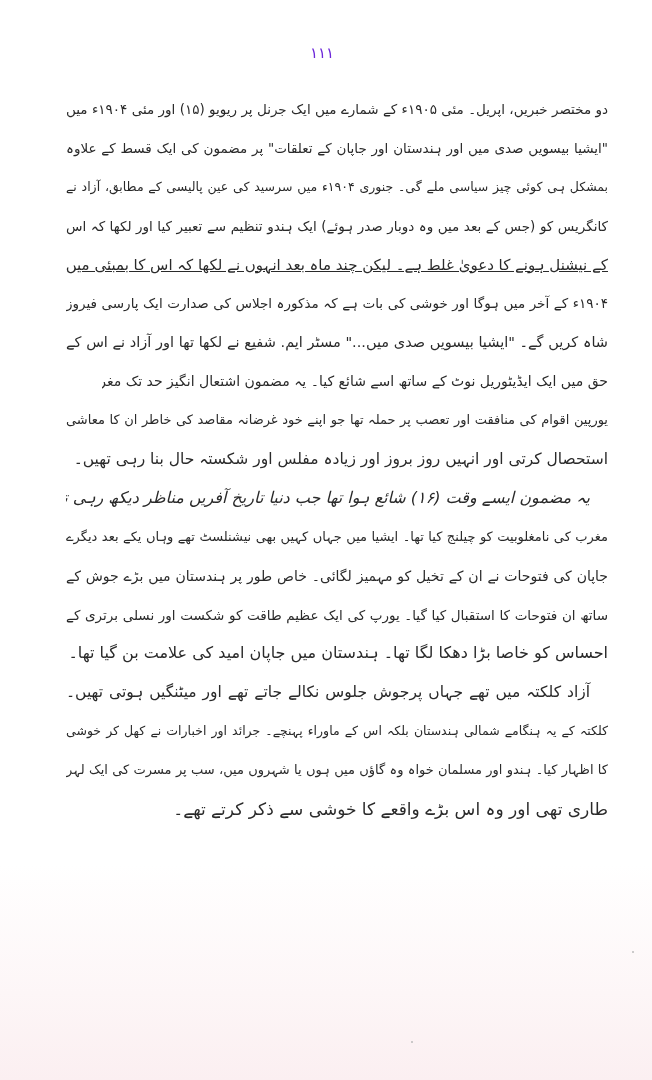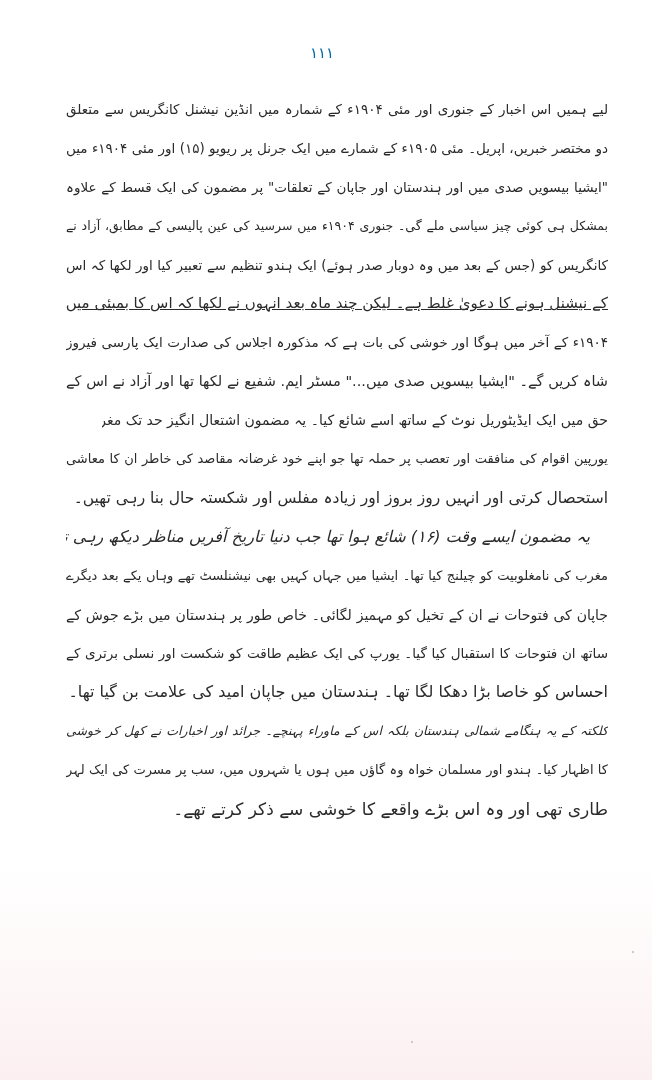--- a/index.html
+++ b/index.html
@@ -15,21 +15,21 @@
       font-family: "DejaVu Sans", sans-serif;
       color: #2a2a2a;
     }
     .page-number {
       position: absolute;
       top: 44px;
       left: 0;
       width: 644px;
       text-align: center;
       font-size: 15px;
-      color: #0369a1;
+      color: #6d28d9;
       letter-spacing: 1px;
     }
     .text-block {
       position: absolute;
       top: 90px;
       left: 66px;
       width: 542px;
       direction: rtl;
       unicode-bidi: embed;
     }
@@ -57,38 +57,38 @@
       background: #bbb;
     }
   </style>
 </head>
 <body>
 
 <div class="page-number">۱۱۱</div>
 
 <div class="text-block">
 
-  <span class="line" style="font-size: 13.5px;">لیے ہمیں اس اخبار کے جنوری اور مئی ۱۹۰۴ء کے شمارہ میں انڈین نیشنل کانگریس سے متعلق</span>
   <span class="line" style="font-size: 13.5px;">دو مختصر خبریں، اپریل۔ مئی ۱۹۰۵ء کے شمارے میں ایک جرنل پر ریویو (۱۵) اور مئی ۱۹۰۴ء میں</span>
   <span class="line" style="font-size: 13.5px;">"ایشیا بیسویں صدی میں اور ہندستان اور جاپان کے تعلقات" پر مضمون کی ایک قسط کے علاوہ</span>
   <span class="line" style="font-size: 12.5px;">بمشکل ہی کوئی چیز سیاسی ملے گی۔ جنوری ۱۹۰۴ء میں سرسید کی عین پالیسی کے مطابق، آزاد نے</span>
   <span class="line" style="font-size: 13.5px;">کانگریس کو (جس کے بعد میں وہ دوبار صدر ہوئے) ایک ہندو تنظیم سے تعبیر کیا اور لکھا کہ اس</span>
   <span class="line" style="font-size: 15px; text-decoration: underline;">کے نیشنل ہونے کا دعویٰ غلط ہے۔ لیکن چند ماہ بعد انہوں نے لکھا کہ اس کا بمبئی میں اجلاس</span>
   <span class="line" style="font-size: 13.5px;">۱۹۰۴ء کے آخر میں ہوگا اور خوشی کی بات ہے کہ مذکورہ اجلاس کی صدارت ایک پارسی فیروز</span>
   <span class="line" style="font-size: 14.5px;">شاہ کریں گے۔ "ایشیا بیسویں صدی میں..." مسٹر ایم. شفیع نے لکھا تھا اور آزاد نے اس کے</span>
   <span class="line" style="font-size: 14px; margin-left: 36px;">حق میں ایک ایڈیٹوریل نوٹ کے ساتھ اسے شائع کیا۔ یہ مضمون اشتعال انگیز حد تک مغرب کا</span>
   <span class="line" style="font-size: 13px;">یورپین اقوام کی منافقت اور تعصب پر حملہ تھا جو اپنے خود غرضانہ مقاصد کی خاطر ان کا معاشی</span>
   <span class="line last" style="font-size: 15.5px;">استحصال کرتی اور انہیں روز بروز اور زیادہ مفلس اور شکستہ حال بنا رہی تھیں۔</span>
 
   <span class="line indent" style="font-size: 16px; font-style: italic;">یہ مضمون ایسے وقت (۱۶) شائع ہوا تھا جب دنیا تاریخ آفریں مناظر دیکھ رہی تھی۔ یہ</span>
   <span class="line" style="font-size: 13px;">مغرب کی نامغلوبیت کو چیلنج کیا تھا۔ ایشیا میں جہاں کہیں بھی نیشنلسٹ تھے وہاں یکے بعد دیگرے</span>
   <span class="line" style="font-size: 14px;">جاپان کی فتوحات نے ان کے تخیل کو مہمیز لگائی۔ خاص طور پر ہندستان میں بڑے جوش کے</span>
   <span class="line" style="font-size: 13.5px;">ساتھ ان فتوحات کا استقبال کیا گیا۔ یورپ کی ایک عظیم طاقت کو شکست اور نسلی برتری کے</span>
   <span class="line last" style="font-size: 16px;">احساس کو خاصا بڑا دھکا لگا تھا۔ ہندستان میں جاپان امید کی علامت بن گیا تھا۔</span>
 
-  <span class="line" style="font-size: 12.5px; font-style: italic;">کلکتہ کے یہ ہنگامے شمالی ہندستان بلکہ اس کے ماوراء پہنچے۔ جرائد اور اخبارات نے کھل کر خوشی</span>
+  <span class="line indent" style="font-size: 15.5px;">آزاد کلکتہ میں تھے جہاں پرجوش جلوس نکالے جاتے تھے اور میٹنگیں ہوتی تھیں۔</span>
+  <span class="line" style="font-size: 12.5px;">کلکتہ کے یہ ہنگامے شمالی ہندستان بلکہ اس کے ماوراء پہنچے۔ جرائد اور اخبارات نے کھل کر خوشی</span>
   <span class="line" style="font-size: 13px;">کا اظہار کیا۔ ہندو اور مسلمان خواہ وہ گاؤں میں ہوں یا شہروں میں، سب پر مسرت کی ایک لہر</span>
   <span class="line last">طاری تھی اور وہ اس بڑے واقعے کا خوشی سے ذکر کرتے تھے۔</span>
 
 </div>
 
 <span class="speck" style="left:411px; top:1041px;"></span>
 <span class="speck" style="left:632px; top:951px;"></span>
 
 </body></html>

